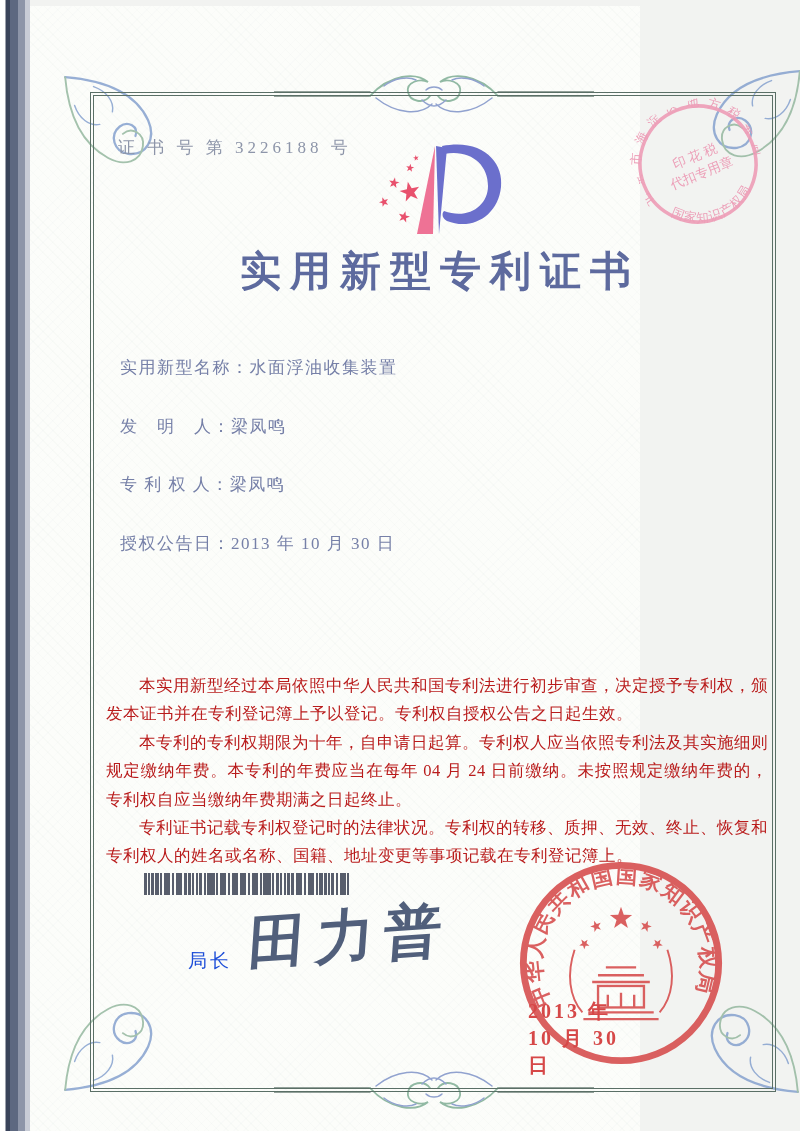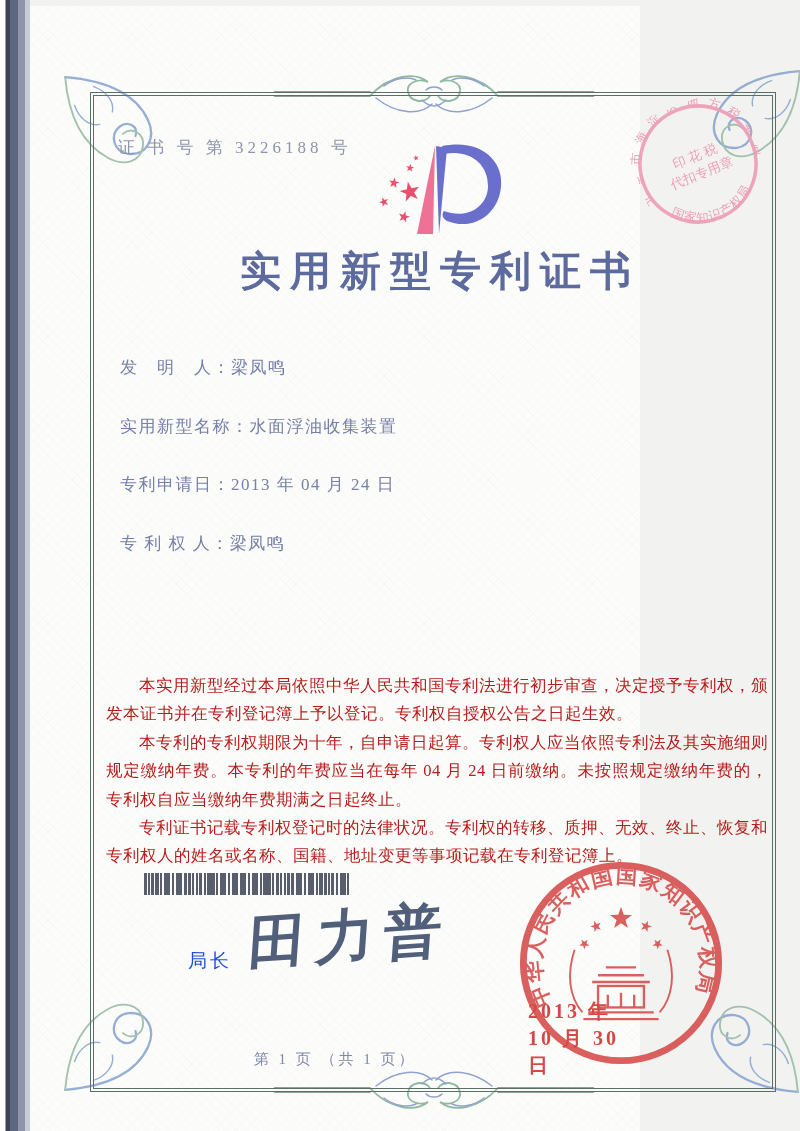--- a/index.html
+++ b/index.html
@@ -148,30 +148,30 @@
       <textPath href="#stampBottom">国家知识产权局</textPath>
     </text>
     <text x="61" y="57" text-anchor="middle" font-size="13" fill="#ec96b2">印 花 税</text>
     <text x="61" y="75" text-anchor="middle" font-size="13" fill="#ec96b2">代扣专用章</text>
   </svg>
 
   <div class="abs page-title">实用新型专利证书</div>
 
   <div class="abs fields">
     <div class="field-row">
+      <span>实用新型名称：</span><span>水面浮油收集装置</span>
+    </div>
+    <div class="field-row">
       <span>发　明　人：</span><span>梁凤鸣</span>
     </div>
     <div class="field-row">
-      <span>实用新型名称：</span><span>水面浮油收集装置</span>
-    </div>
-    <div class="field-row">
-      <span>专利申请日：</span><span>2013 年 04 月 24 日</span>
-    </div>
-    <div class="field-row">
       <span>专 利 权 人：</span><span>梁凤鸣</span>
+    </div>
+    <div class="field-row">
+      <span>授权公告日：</span><span>2013 年 10 月 30 日</span>
     </div>
   </div>
 
   <div class="abs paras">
     <p>本实用新型经过本局依照中华人民共和国专利法进行初步审查，决定授予专利权，颁发本证书并在专利登记簿上予以登记。专利权自授权公告之日起生效。</p>
     <p>本专利的专利权期限为十年，自申请日起算。专利权人应当依照专利法及其实施细则规定缴纳年费。本专利的年费应当在每年 04 月 24 日前缴纳。未按照规定缴纳年费的，专利权自应当缴纳年费期满之日起终止。</p>
     <p>专利证书记载专利权登记时的法律状况。专利权的转移、质押、无效、终止、恢复和专利权人的姓名或名称、国籍、地址变更等事项记载在专利登记簿上。</p>
   </div>
 
   <div class="abs barcode"></div>
@@ -197,14 +197,13 @@
     <g fill="none" stroke="#d64b4b" stroke-width="2.4">
       <path d="M92,112 H123 M84,120 H131 M78,127 H137"></path>
       <rect x="84" y="131" width="47" height="22"></rect>
       <path d="M94,153 V140 M107.5,153 V138 M121,153 V140"></path>
       <path d="M74,158 H141 M69,165 H146"></path>
       <path d="M60,94 C52,118 54,142 68,158 M155,94 C163,118 161,142 147,158" stroke-width="2"></path>
     </g>
   </svg>
   <div class="abs seal-date">2013 年 10 月 30 日</div>
 
-  <div class="abs page-footer">第 1 页 （共 1 页）</div>
 </div>
 
 </body></html>

